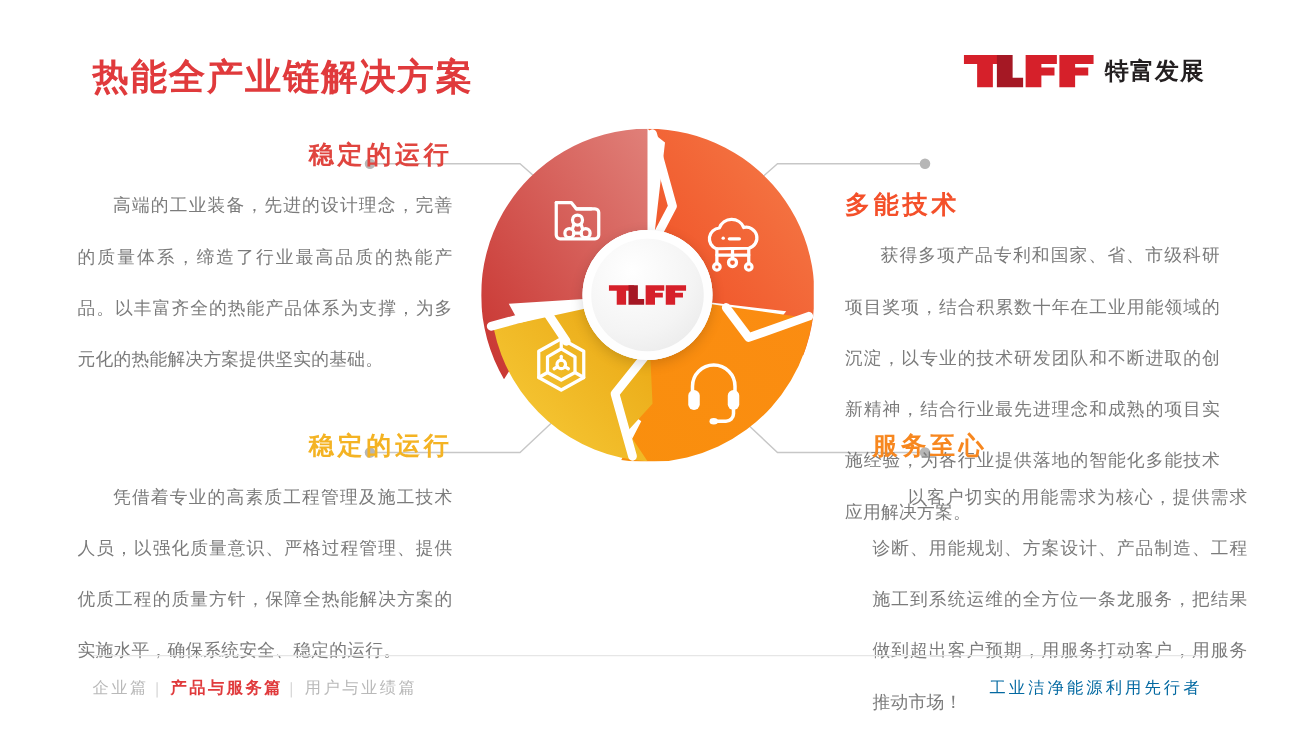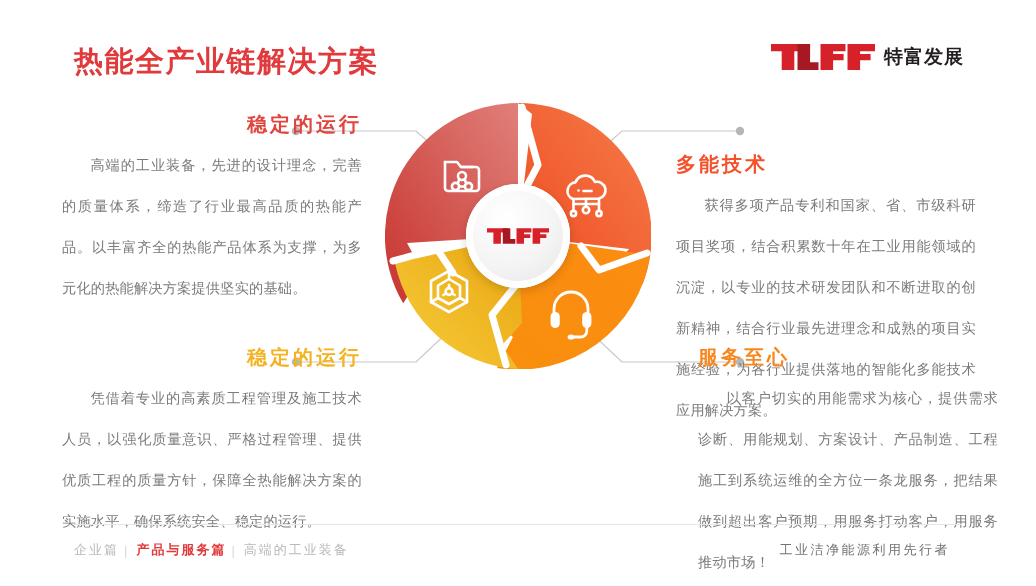--- a/index.html
+++ b/index.html
@@ -136,24 +136,24 @@
     display: flex;
     align-items: center;
   }
   .footer-left .sep { color: #d9d9d9; margin: 0 7px 0 5px; }
   .footer-left .active {
     color: #e03a3c;
     font-weight: bold;
   }
   .footer-right {
     position: absolute;
-    right: 86px; top: 17px;
+    right: 74px; top: 17px;
     font-size: 13px;
     letter-spacing: 2.5px;
-    color: #737373;
+    color: #0369a1;
     white-space: nowrap;
   }
 </style>
 </head>
 <body>
 
 <div id="slide">
 
   <div class="header">
     <div class="page-title">热能全产业链解决方案</div>
@@ -335,19 +335,19 @@
   </div>
 
   <div class="footer">
     <div class="footer-rule"></div>
 
     <div class="footer-left">
       <span>企业篇</span>
       <span class="sep">|</span>
       <span class="active">产品与服务篇</span>
       <span class="sep">|</span>
-      <span>高端的工业装备</span>
+      <span>用户与业绩篇</span>
     </div>
 
     <div class="footer-right">工业洁净能源利用先行者</div>
   </div>
 
 </div>
 
 </body></html>

